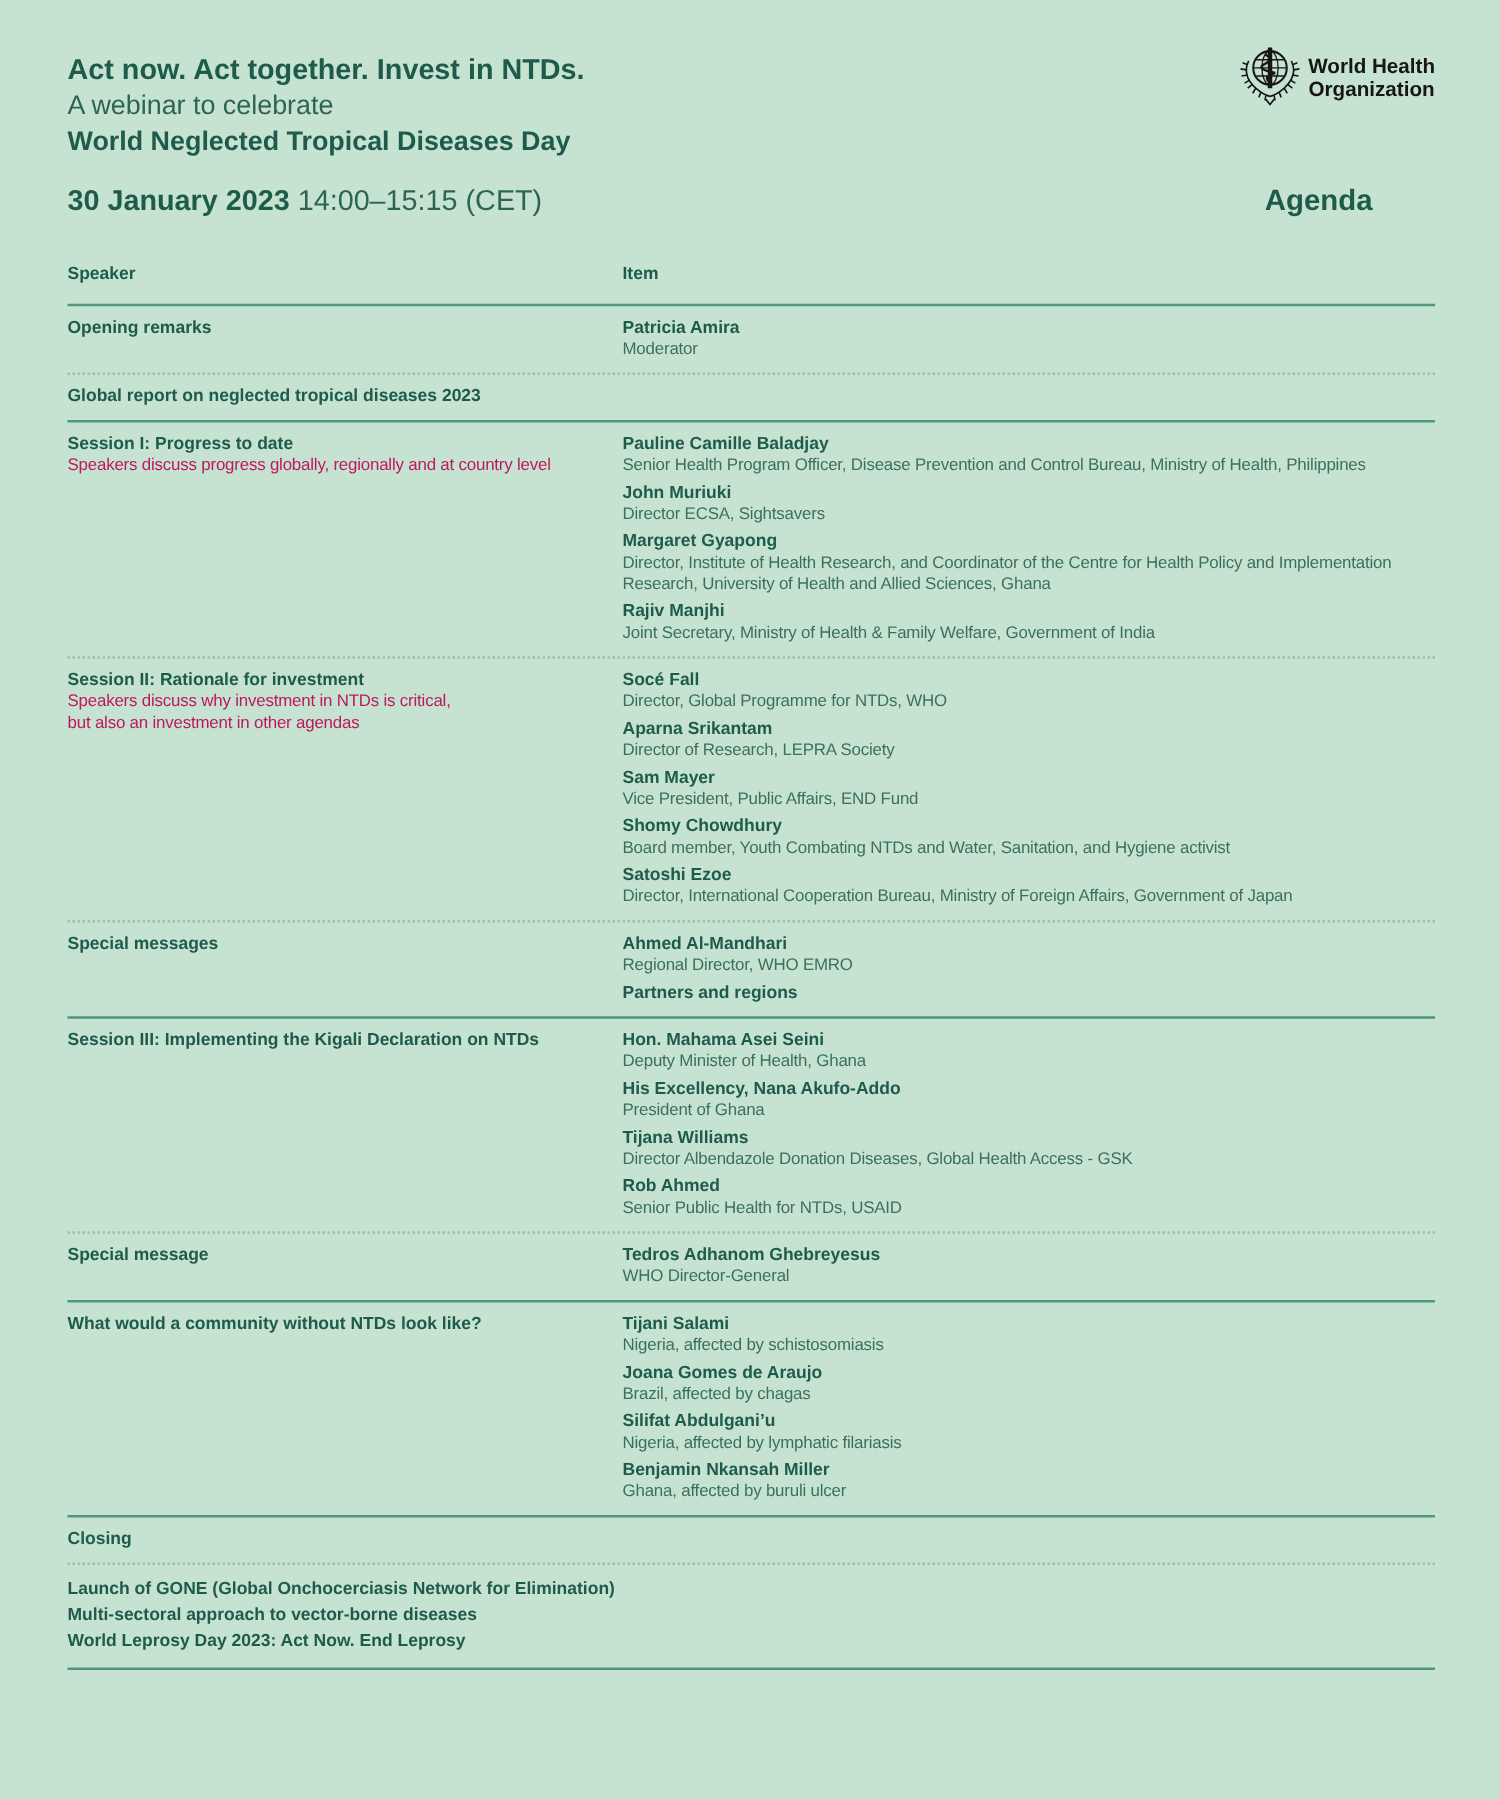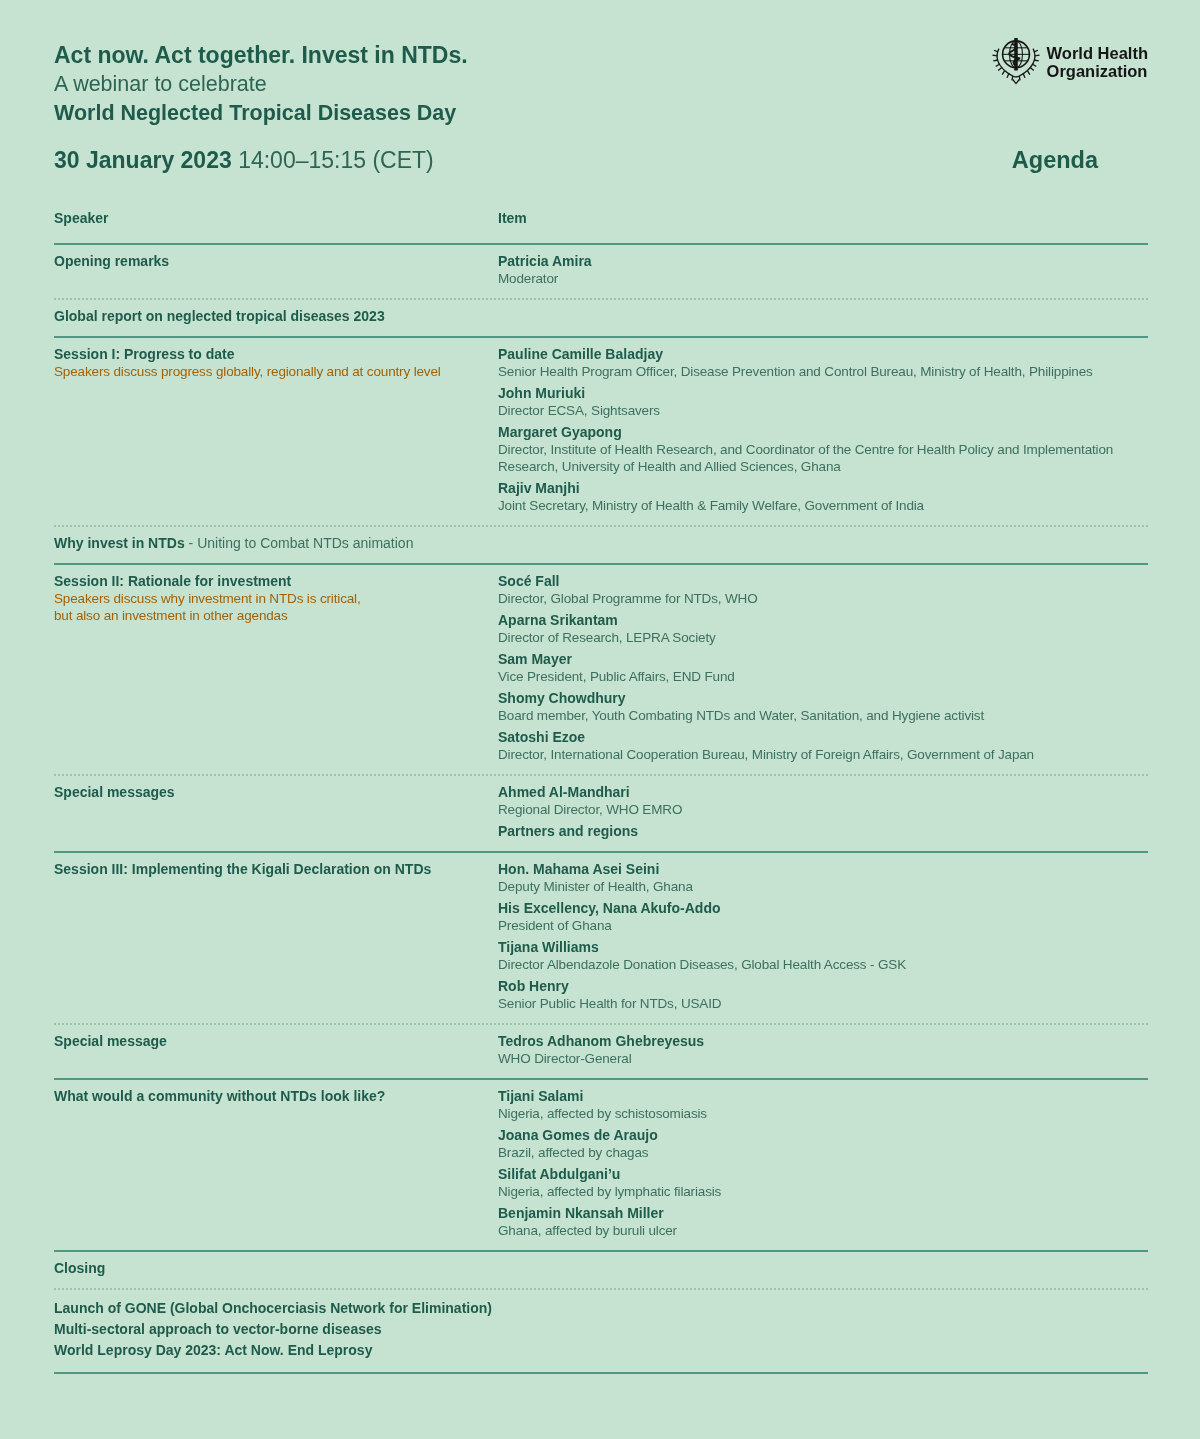--- a/index.html
+++ b/index.html
@@ -11,36 +11,36 @@
     overflow:hidden;
   }
   .content{padding:40px 52px 0 54px;}
 
   
   .hdr{display:flex;justify-content:space-between;align-items:flex-start;}
   .title-block{line-height:1.32;}
   .title-line1{font-size:23px;font-weight:bold;color:#1e5b4b;}
   .title-line2{font-size:21.5px;font-weight:normal;color:#2e6454;}
   .title-line3{font-size:21.5px;font-weight:bold;color:#1e5b4b;}
-  .logo{display:flex;align-items:center;gap:5px;margin-top:-6px;}
+  .logo{display:flex;align-items:center;gap:5px;margin-top:-6px;text-align:center;}
   .logo-text{color:#161616;font-weight:bold;font-size:16.5px;line-height:1.12;}
   .date-row{display:flex;justify-content:space-between;align-items:baseline;margin-top:20px;}
   .date-left{font-size:23px;color:#2e6454;}
   .date-left b{color:#1e5b4b;}
   .agenda{font-size:23.5px;font-weight:bold;color:#1e5b4b;margin-right:50px;}
 
   
   .agenda-table{margin-top:28px;}
   .row{display:grid;grid-template-columns:444px 1fr;padding:8px 0 11px 0;}
   .sep-solid{border-bottom:2px solid #4f9781;}
   .sep-dashed{border-bottom:2px dotted #98c4ae;}
   .col-head{font-size:14px;font-weight:bold;padding:0 0 6px 0;}
   .item-title{font-size:14px;font-weight:bold;line-height:17px;color:#1e5b4b;}
   .item-suffix{font-weight:normal;color:#3d6f5e;}
-  .desc{font-size:13.5px;font-weight:normal;color:#a16207;line-height:17px;letter-spacing:-0.15px;}
+  .desc{font-size:13.5px;font-weight:normal;color:#be185d;line-height:17px;letter-spacing:-0.15px;}
   .full{grid-column:1 / -1;}
   .speaker{margin:0 0 5px 0;}
   .speaker:last-child{margin-bottom:0;}
   .speaker-name{font-size:14px;font-weight:bold;line-height:17px;color:#1e5b4b;}
   .speaker-role{font-size:13.5px;line-height:17px;color:#3d6f5e;letter-spacing:-0.15px;}
   .closing-line{font-size:14px;font-weight:bold;line-height:21px;color:#1e5b4b;}
 </style>
 </head>
 <body>
 
@@ -124,23 +124,20 @@
           <div class="speaker-name">Margaret Gyapong</div>
           <div class="speaker-role">Director, Institute of Health Research, and Coordinator of the Centre for Health Policy and Implementation Research, University of Health and Allied Sciences, Ghana</div>
         </div>
         <div class="speaker">
           <div class="speaker-name">Rajiv Manjhi</div>
           <div class="speaker-role">Joint Secretary, Ministry of Health &amp; Family Welfare, Government of India</div>
         </div>
       </div>
     </div>
 
-    <div class="row sep-solid">
-      <div class="item-title full"><span>Why invest in NTDs</span><span class="item-suffix"> - Uniting to Combat NTDs animation</span></div>
-    </div>
 
     <div class="row sep-dashed">
       <div>
         <div class="item-title">Session II: Rationale for investment</div>
         <div class="desc">Speakers discuss why investment in NTDs is critical,</div>
         <div class="desc">but also an investment in other agendas</div>
       </div>
       <div>
         <div class="speaker">
           <div class="speaker-name">Socé Fall</div>
@@ -187,21 +184,21 @@
         </div>
         <div class="speaker">
           <div class="speaker-name">His Excellency, Nana Akufo-Addo</div>
           <div class="speaker-role">President of Ghana</div>
         </div>
         <div class="speaker">
           <div class="speaker-name">Tijana Williams</div>
           <div class="speaker-role">Director Albendazole Donation Diseases, Global Health Access - GSK</div>
         </div>
         <div class="speaker">
-          <div class="speaker-name">Rob Henry</div>
+          <div class="speaker-name">Rob Ahmed</div>
           <div class="speaker-role">Senior Public Health for NTDs, USAID</div>
         </div>
       </div>
     </div>
 
     <div class="row sep-solid">
       <div class="item-title">Special message</div>
       <div>
         <div class="speaker">
           <div class="speaker-name">Tedros Adhanom Ghebreyesus</div>

